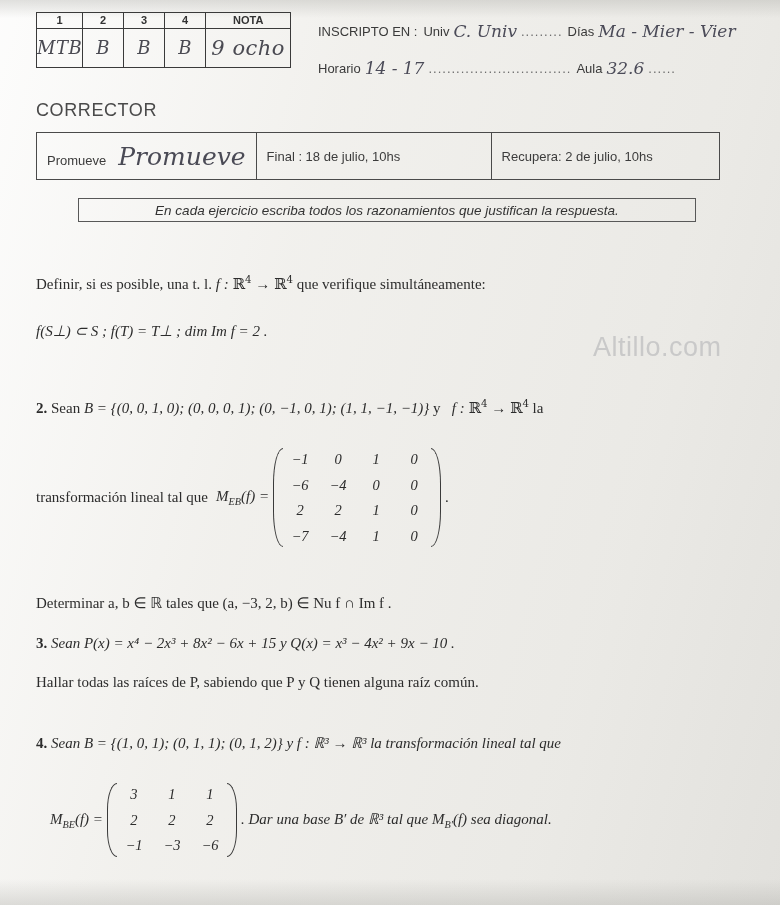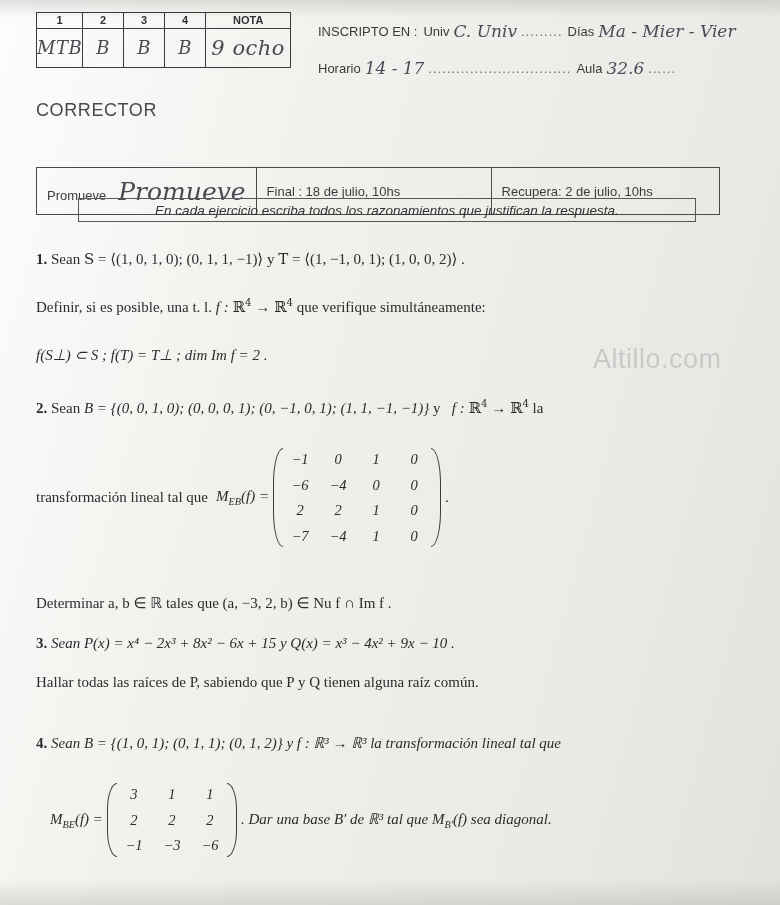--- a/index.html
+++ b/index.html
@@ -131,21 +131,20 @@
     position: absolute;
     left: 36px;
     top: 132px;
     width: 684px;
     height: 46px;
     border: 1.2px solid #4a4a4a;
     border-collapse: collapse;
     font-family: "Liberation Sans", sans-serif;
     font-size: 13px;
     color: #3c3c3c;
-    margin-top: 35px;
   }
   .prom-table td {
     border-right: 1.2px solid #4a4a4a;
     padding: 0 10px;
     vertical-align: middle;
     height: 46px;
   }
   .prom-table td:last-child { border-right: none; }
   .c-prom { width: 196px; }
   .c-final { width: 214px; }
@@ -221,21 +220,21 @@
     text-align: center;
     row-gap: 3px;
     column-gap: 14px;
   }
   .mgrid.c4 { grid-template-columns: repeat(4, 24px); }
   .mgrid.c3 { grid-template-columns: repeat(3, 24px); }
 
   .watermark {
     position: absolute;
     left: 593px;
-    top: 344px;
+    top: 332px;
     font-family: "Liberation Sans", sans-serif;
     font-size: 27px;
     color: #c9c9c9;
     letter-spacing: 0.5px;
     user-select: none;
   }
   .lineblk { margin-bottom: 2px; }
 </style>
 </head>
 <body>
@@ -299,29 +298,20 @@
       <td>Recupera: 2 de julio, 10hs</td>
     </tr>
   </tbody>
     </table>
 
   <div class="instr">En cada ejercicio escriba todos los razonamientos que justifican la respuesta.</div>
 
   <div class="watermark">Altillo.com</div>
 
   <div class="ex" style="top:248px">
-    <div class="lineblk">
-      <b>1.</b>
-      <span>Sean</span>
-      <span class="bb">S</span>
-      <span>= ⟨(1, 0, 1, 0); (0, 1, 1, −1)⟩</span>
-      <span>y</span>
-      <span class="bb">T</span>
-      <span>= ⟨(1, −1, 0, 1); (1, 0, 0, 2)⟩ .</span>
-    </div>
     <div class="lineblk" style="margin-top:24px">
       <span>Definir, si es posible, una t. l.</span>
       <span class="mth">f :</span>
       <span class="bb">ℝ<span class="sup">4</span></span>
       <span>→</span>
       <span class="bb">ℝ<span class="sup">4</span></span>
       <span>que verifique simultáneamente:</span>
     </div>
     <div class="lineblk mth" style="margin-top:24px">f(S⊥) ⊂ S ;   f(T) = T⊥ ;   dim Im f = 2 .</div>
   </div>

